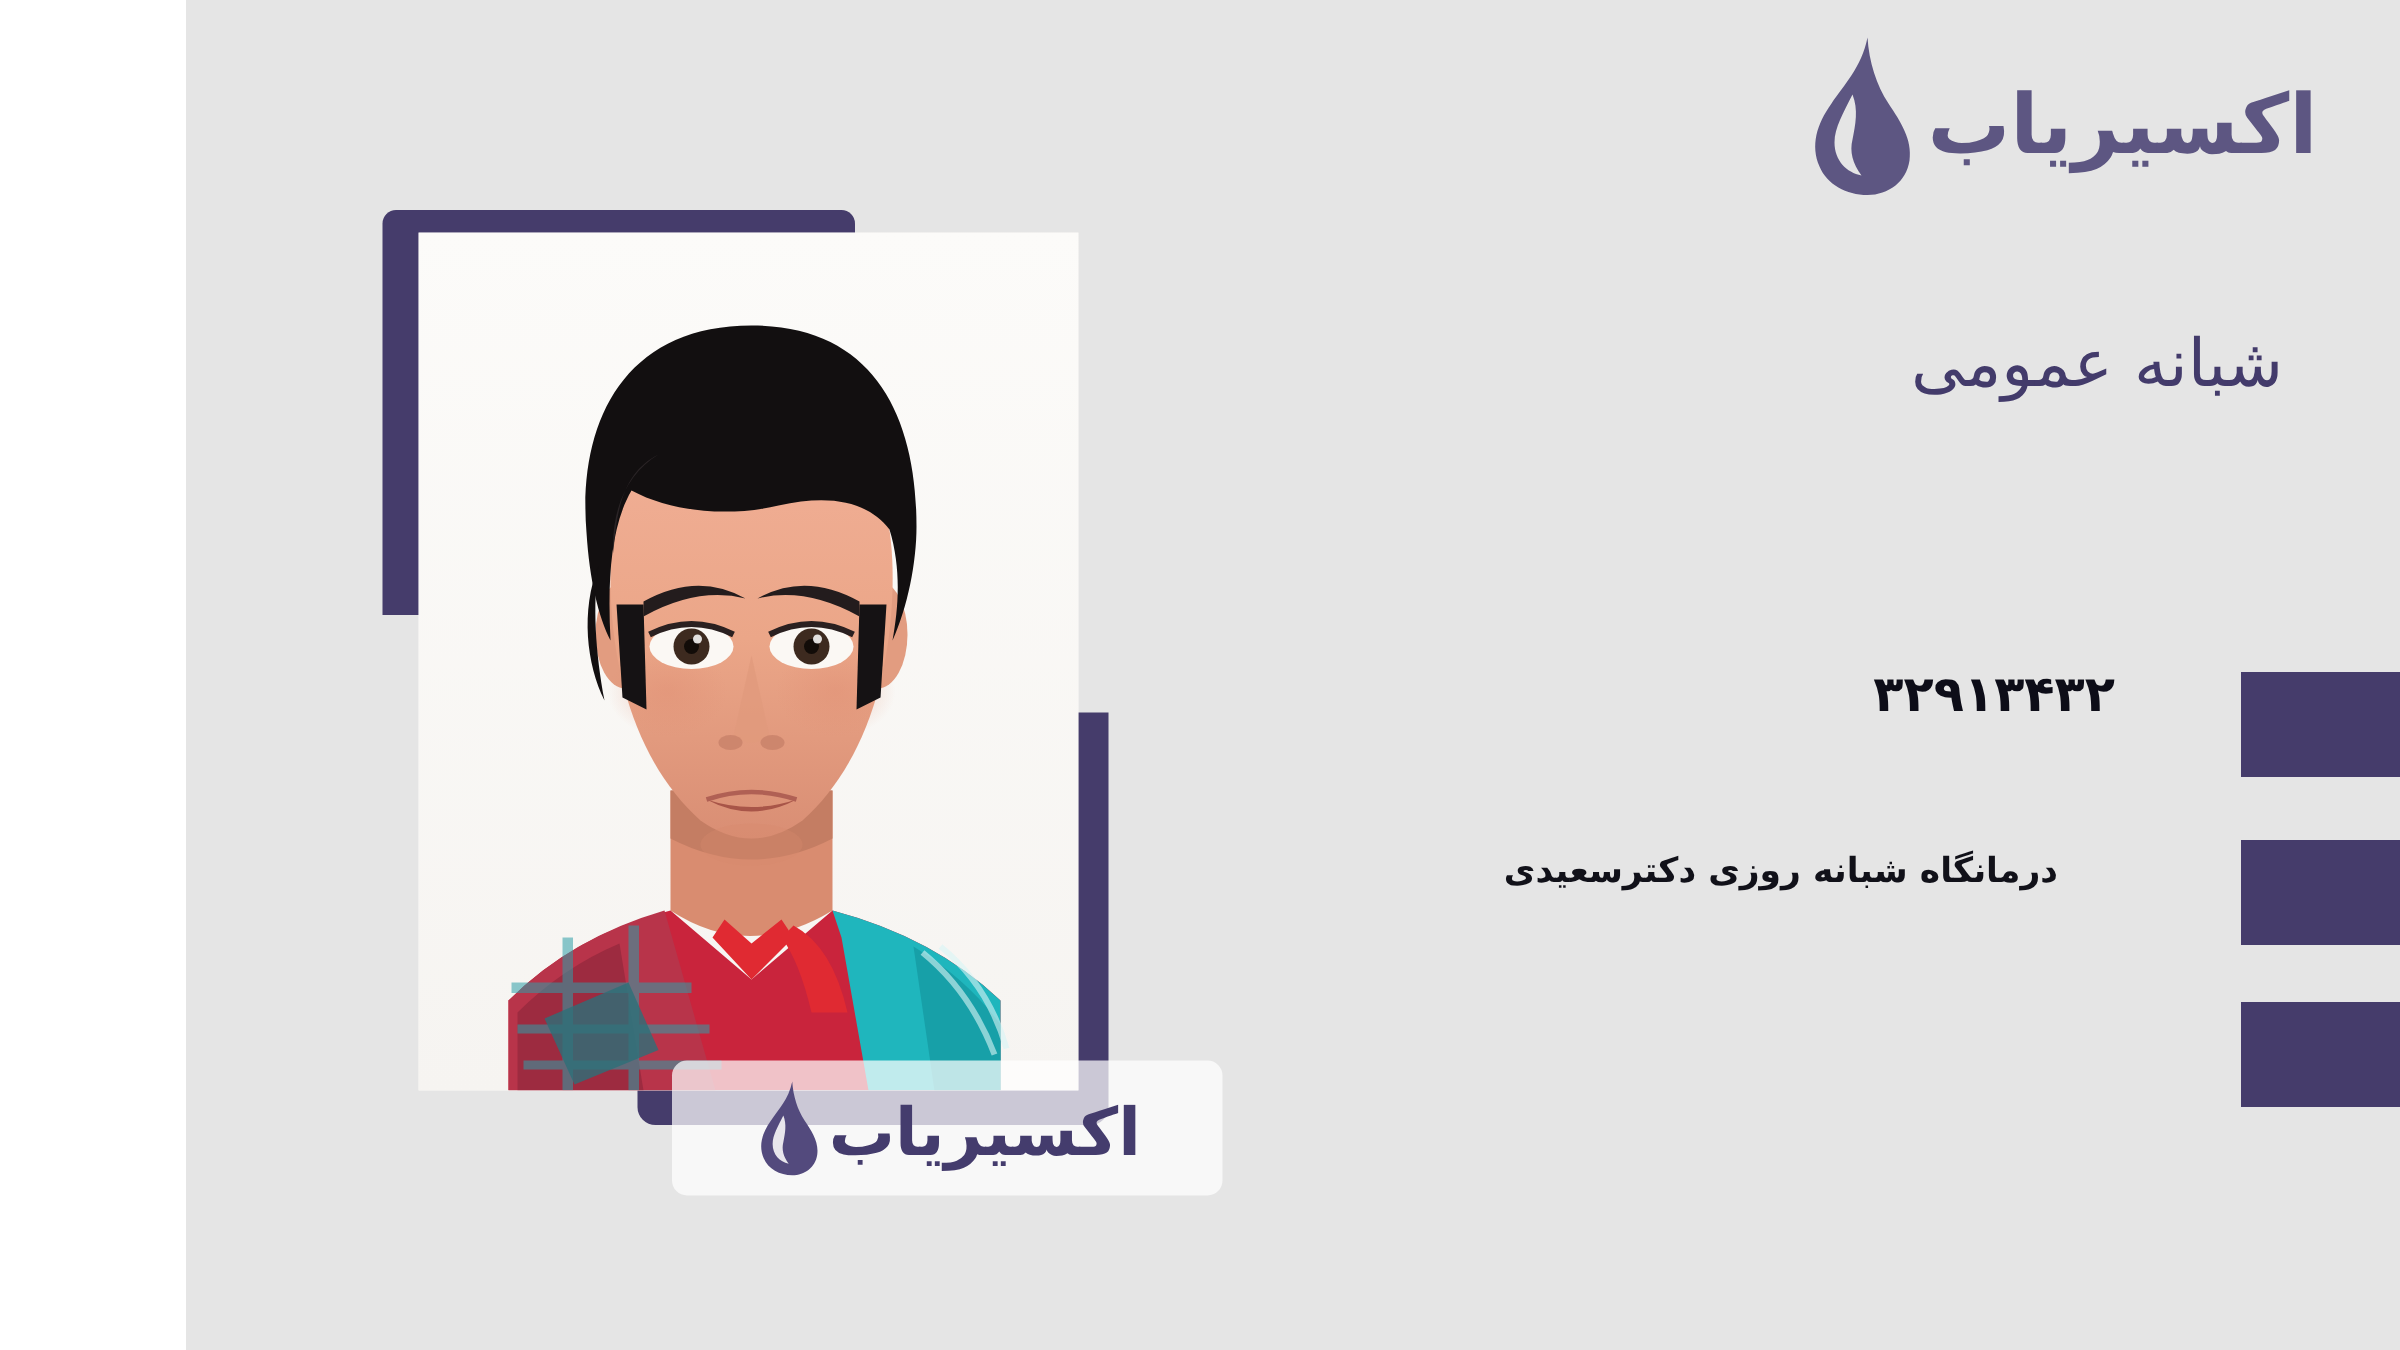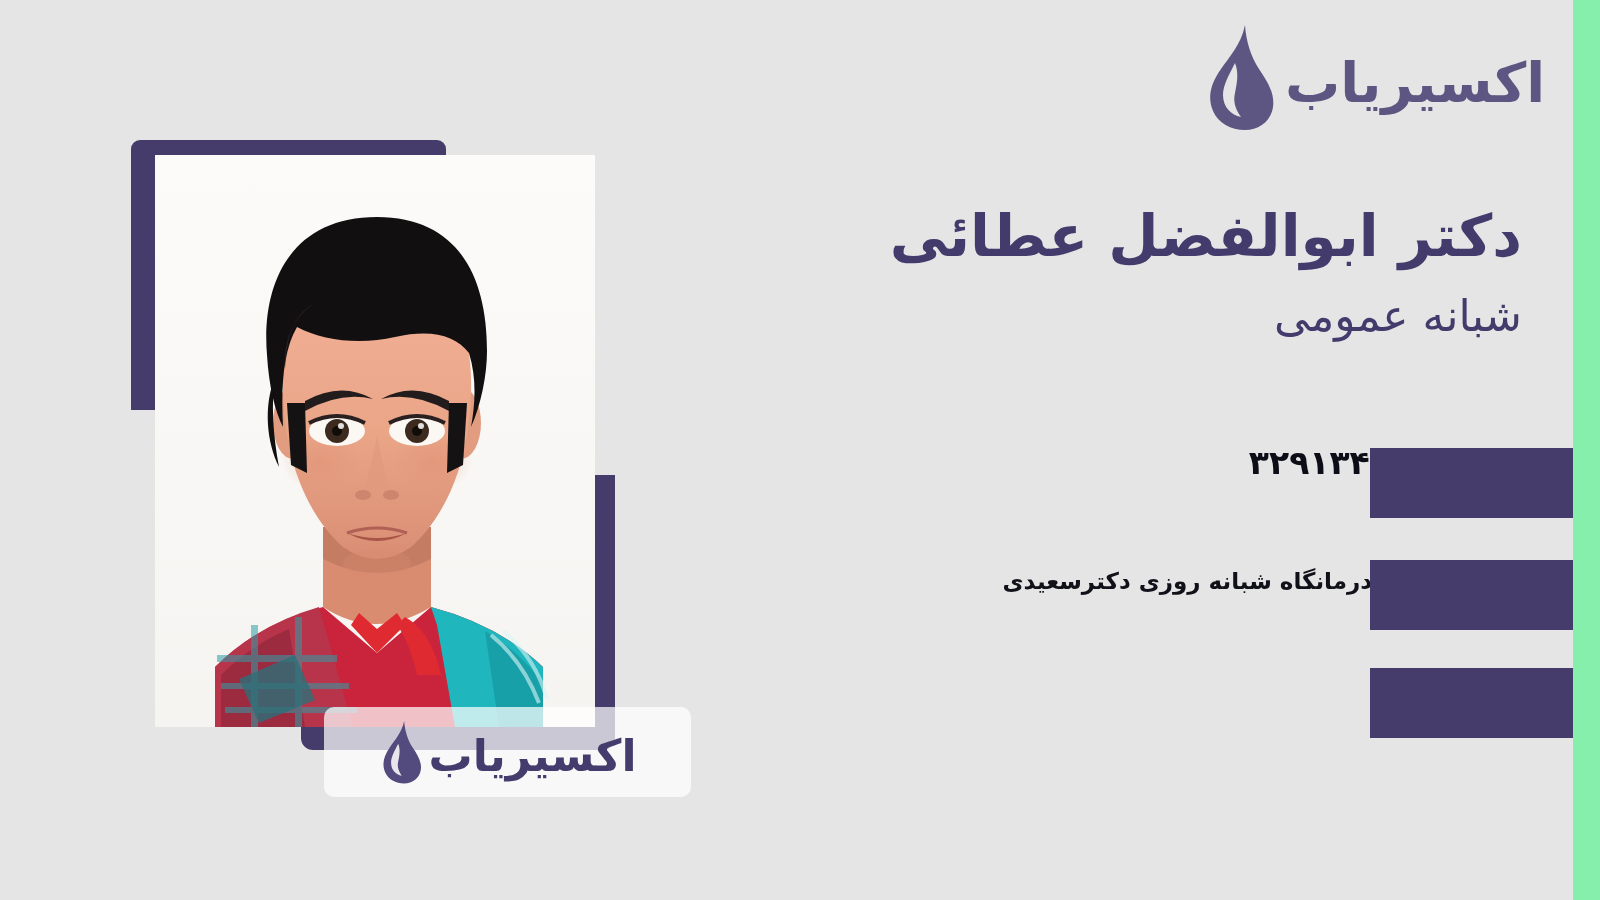--- a/index.html
+++ b/index.html
@@ -7,21 +7,21 @@
     margin: 0;
     padding: 0;
     background: #ffffff;
   }
   body {
     font-family: "DejaVu Sans", "Liberation Sans", sans-serif;
   }
 
   .canvas {
     position: relative;
-    width: 1600px;
+    width: 1476px;
     height: 900px;
     background: #86efac;
     overflow: hidden;
   }
 
   
   .stage {
     position: absolute;
     left: 0;
     top: 0;
@@ -303,21 +303,20 @@
       <span class="wm-flame">
         <svg viewBox="0 0 74 108" width="44" height="66" aria-hidden="true">
           <path d="M44 2 C40 22 28 34 20 46 C10 60 6 74 12 88 C17 100 30 107 44 107 C58 107 70 98 72 84 C74 70 66 58 58 46 C50 34 45 18 44 2 Z" fill="#534a7d"></path>
           <path d="M34 40 C28 52 22 62 22 72 C22 84 30 92 40 94 C34 86 32 78 34 70 C36 60 38 50 34 40 Z" fill="#e8e6ec"></path>
         </svg>
       </span>
     </div>
   </div>
 
   <div class="info">
-    <h1 class="doctor-name">دکتر ابوالفضل عطائی</h1>
     <div class="doctor-specialty">شبانه عمومی</div>
   </div>
 
   <div class="doctor-phone">۳۲۹۱۳۴۳۲</div>
 
   <div class="doctor-clinic">درمانگاه شبانه روزی دکترسعیدی</div>
 
   <div class="deco-bar deco-bar-1"></div>
   <div class="deco-bar deco-bar-2"></div>
   <div class="deco-bar deco-bar-3"></div>

